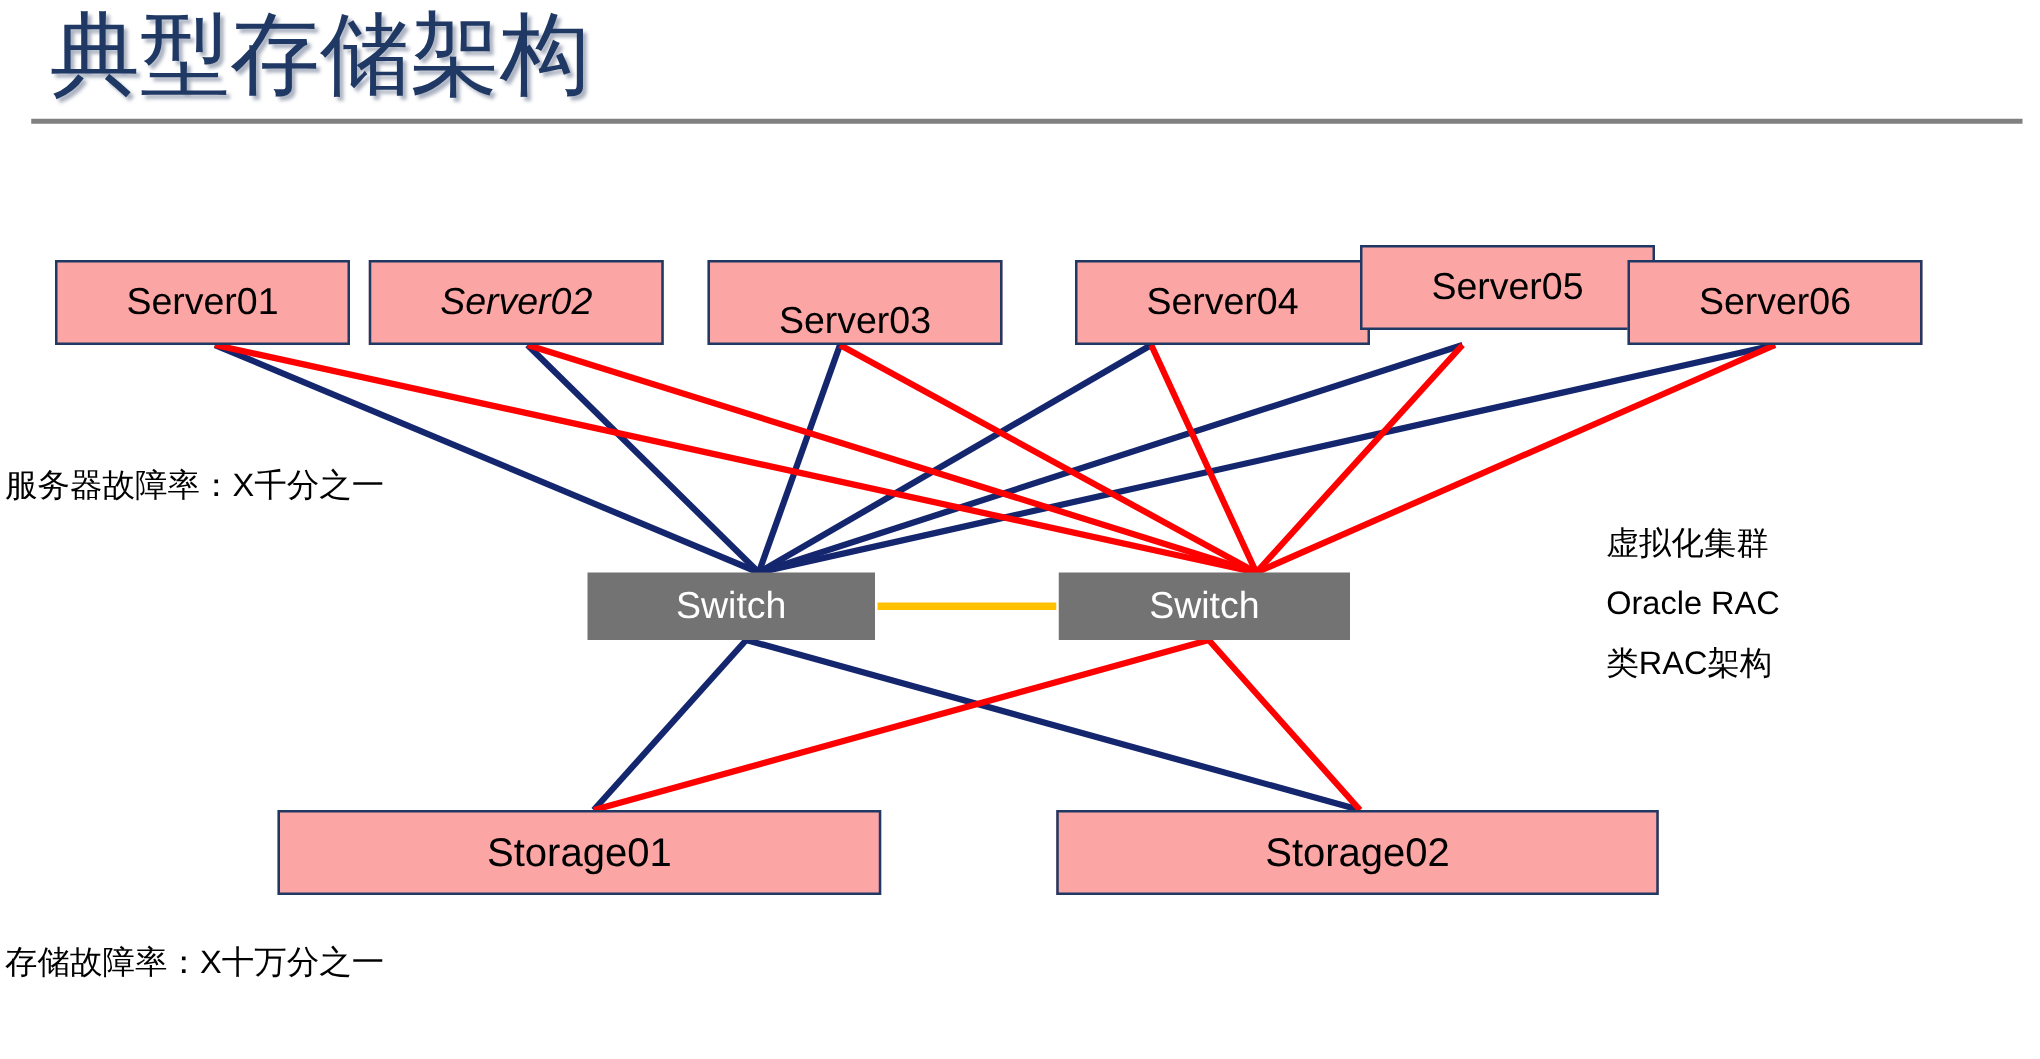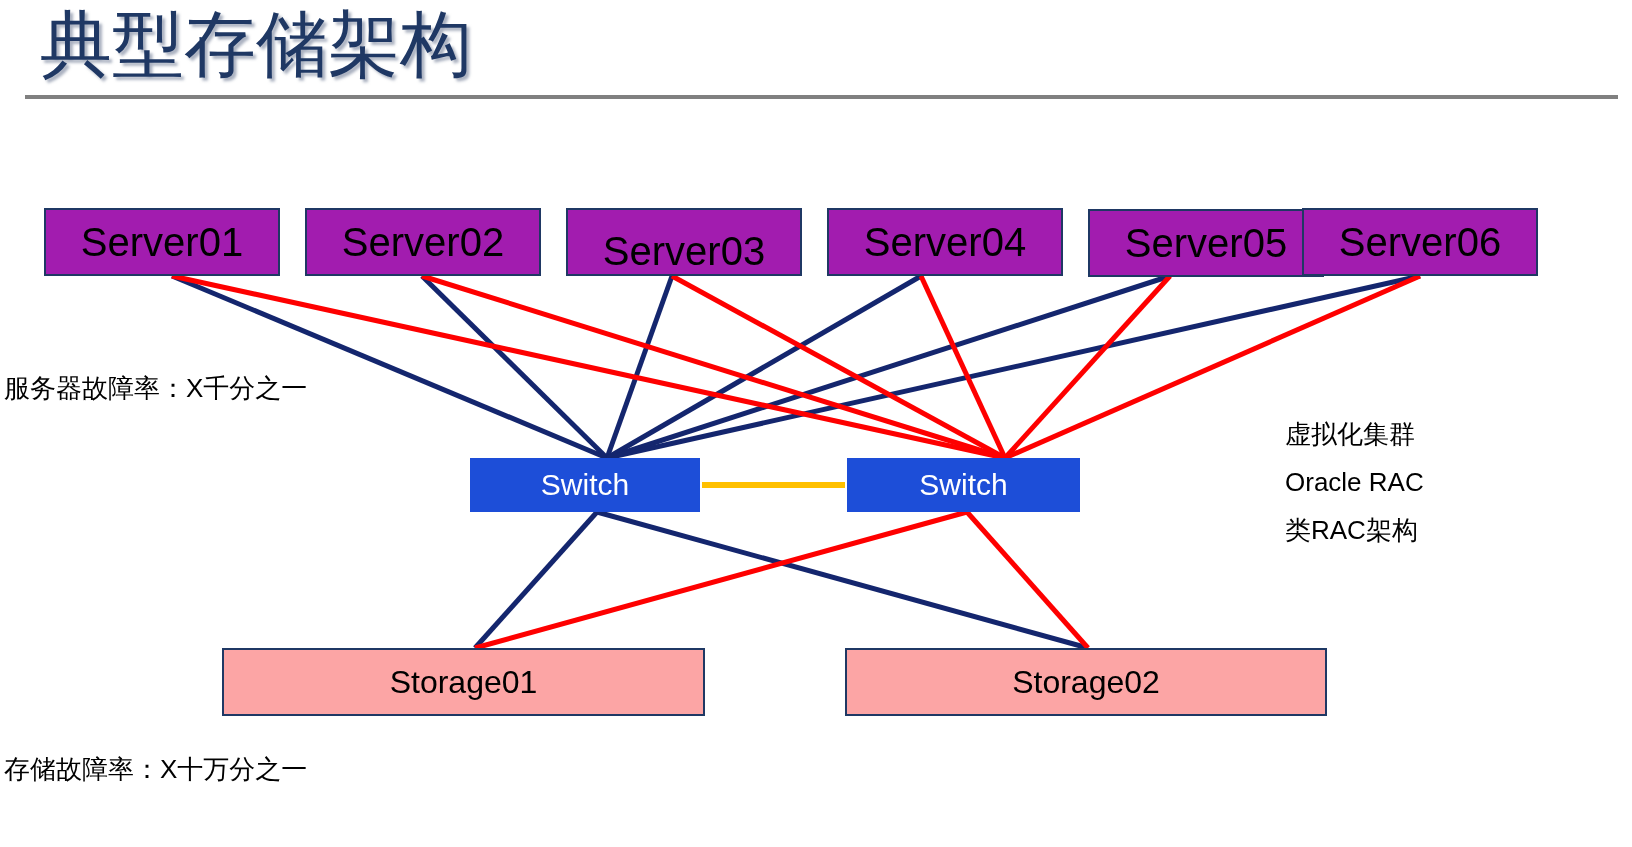--- a/index.html
+++ b/index.html
@@ -50,29 +50,29 @@
   
   .node {
     position: absolute;
     box-sizing: border-box;
     display: flex;
     align-items: center;
     justify-content: center;
     text-align: center;
   }
   .server-box {
-    background: #a21caf;
+    background: #fca5a5;
     border: 2px solid #1f3864;
-    font-size: 40px;
+    font-size: 30px;
     color: #000000;
     height: 68px;
     top: 208px;
   }
   .switch-box {
-    background: #1d4ed8;
+    background: #737373;
     border: none;
     color: #ffffff;
     font-size: 30px;
     height: 54px;
     top: 458px;
   }
   .storage-box {
     background: #fca5a5;
     border: 2px solid #1f3864;
     font-size: 32px;
@@ -138,30 +138,30 @@
         <line x1="967" y1="512" x2="1088" y2="648" stroke="#fe0000" stroke-width="5"></line>
       </g>
     <g id="link-inter-switch">
         <line x1="702" y1="485" x2="845" y2="485" stroke="#ffc000" stroke-width="6"></line>
       </g>
   </svg>
 
   <div class="node server-box" id="server-0" style="left: 44px; top: 208px; width: 236px; height: 68px;">
     <span>Server01</span>
   </div>
-  <div class="node server-box" id="server-1" style="left: 305px; top: 208px; width: 236px; height: 68px;">
+  <div class="node server-box" id="server-1" style="left: 295px; top: 208px; width: 236px; height: 68px; font-style: italic;">
     <span>Server02</span>
   </div>
   <div class="node server-box" id="server-2" style="left: 566px; top: 208px; width: 236px; height: 68px; align-items: flex-end;">
     <span>Server03</span>
   </div>
-  <div class="node server-box" id="server-3" style="left: 827px; top: 208px; width: 236px; height: 68px;">
+  <div class="node server-box" id="server-3" style="left: 860px; top: 208px; width: 236px; height: 68px;">
     <span>Server04</span>
   </div>
-  <div class="node server-box" id="server-4" style="left: 1088px; top: 209px; width: 236px; height: 68px;">
+  <div class="node server-box" id="server-4" style="left: 1088px; top: 196px; width: 236px; height: 68px;">
     <span>Server05</span>
   </div>
   <div class="node server-box" id="server-5" style="left: 1302px; top: 208px; width: 236px; height: 68px;">
     <span>Server06</span>
   </div>
 
   <div class="node switch-box" id="switch-0" style="left: 470px; top: 458px; width: 230px; height: 54px;">
     <span>Switch</span>
   </div>
   <div class="node switch-box" id="switch-1" style="left: 847px; top: 458px; width: 233px; height: 54px;">

